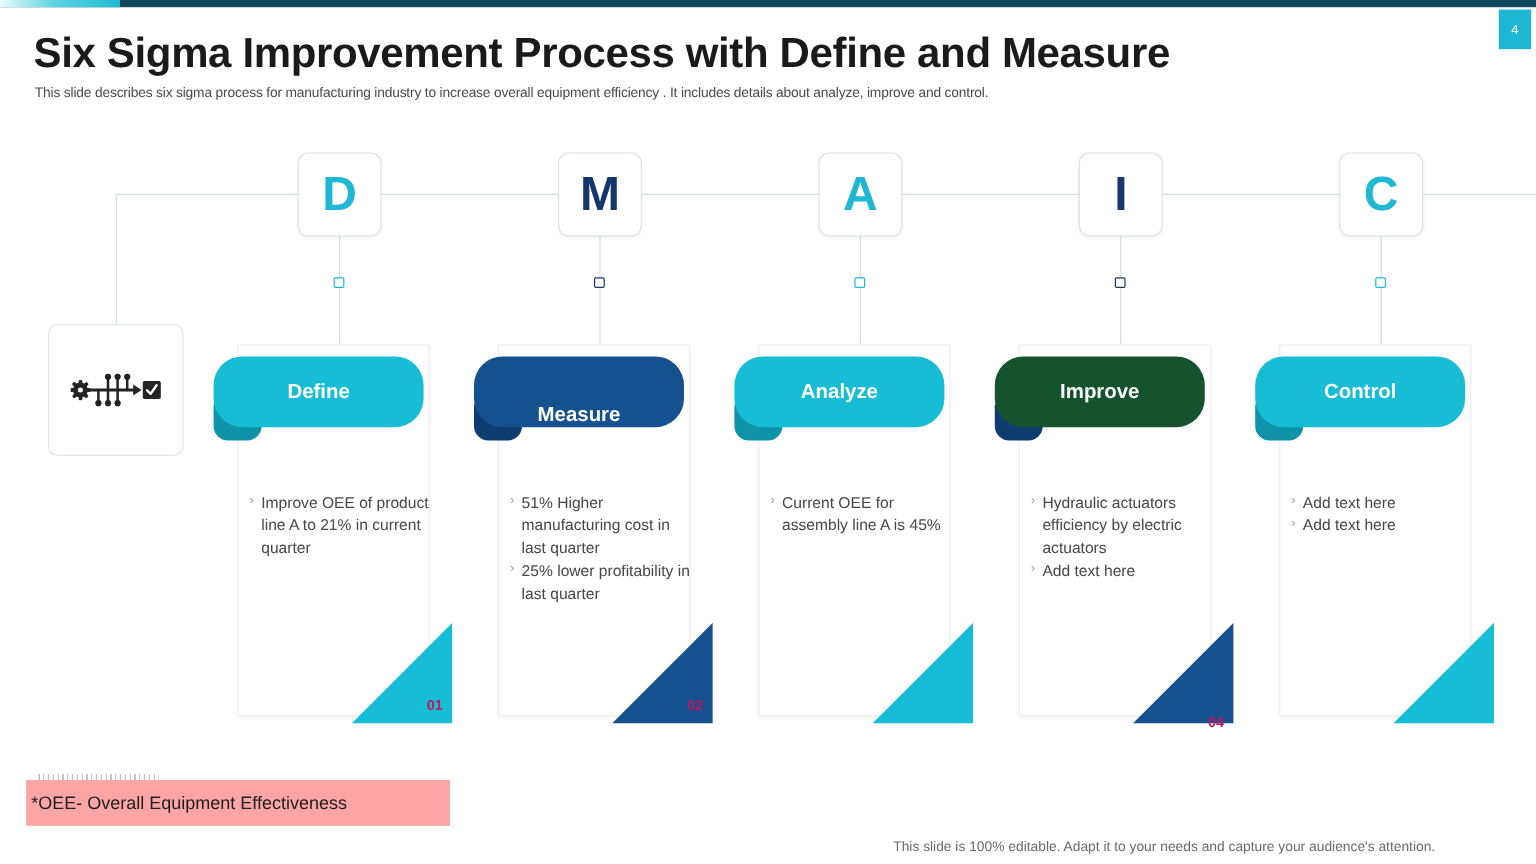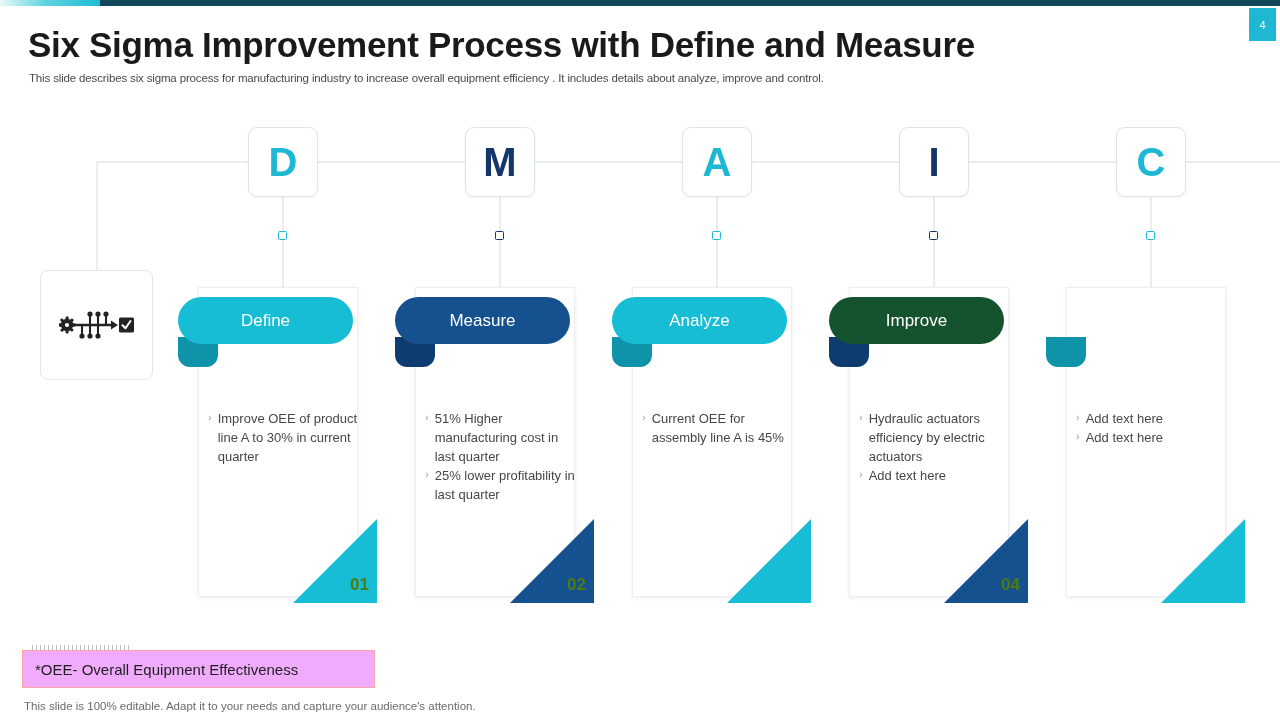--- a/index.html
+++ b/index.html
@@ -59,60 +59,60 @@
     display: flex; align-items: center; justify-content: center;
   }
 
   
   .card {
     position: absolute; top: 287px; width: 160px; height: 310px;
     background: #ffffff; border: 1px solid #eceff1;
     box-shadow: 0 1px 4px rgba(0,0,0,0.07);
   }
   .ribbon {
-    position: absolute; top: 297px; height: 47px; width: 175px;
+    position: absolute; top: 297px; height: 59px; width: 175px;
     border-radius: 24px; color: #ffffff;
-    font-size: 17px; font-weight: normal;
+    font-size: 17px; font-weight: bold;
     display: flex; align-items: center; justify-content: center;
     z-index: 4;
   }
   .ribbon-fold {
     position: absolute; width: 40px; height: 30px; top: 337px;
     border-radius: 0 0 12px 12px; z-index: 3;
   }
   .card-list {
     position: absolute; width: 150px; font-size: 13px; color: #474747;
     line-height: 1.47; z-index: 5;
   }
   .card-list .bullet-row { display: flex; gap: 6px; align-items: flex-start; }
   .card-list .chev { color: #9aa0a6; font-size: 11px; line-height: 1.62; flex: 0 0 auto; }
   .card-list .btxt { flex: 1 1 auto; }
 
   .corner-tri { position: absolute; width: 84px; height: 84px; z-index: 6; }
   .corner-num {
     position: absolute; width: 84px; height: 84px; z-index: 7;
-    color: #4d7c0f; font-size: 17px; font-weight: bold;
+    color: #be185d; font-size: 12px; font-weight: bold;
     display: flex; align-items: flex-end; justify-content: flex-end;
     padding: 0 8px 8px 0;
   }
 
   
   .footnote {
     position: absolute; left: 22px; top: 650px; width: 353px; height: 38px;
-    background: #f0abfc; border: 1px solid #fca5a5;
-    display: flex; align-items: center; padding-left: 12px;
+    background: #fca5a5; border: 4px solid #fca5a5;
+    display: flex; align-items: center; 
     font-size: 15px; color: #1f1f1f;
   }
   .footnote-hatch {
     position: absolute; left: 32px; top: 645px; width: 100px; height: 9px;
     background: repeating-linear-gradient(90deg, #b9c0c6 0 1px, transparent 1px 4px);
   }
   .bottom-note {
     position: absolute; left: 0; top: 700px; width: 1196px;
-    text-align: left; font-size: 11.5px; color: #6b6b6b; padding-left: 24px;
+    text-align: right; font-size: 11.5px; color: #6b6b6b; padding-left: 24px;
   }
 </style>
 </head>
 <body>
 
 <div id="slide">
 
   <div class="topbar">
     <div class="topbar-accent"></div>
   </div>
@@ -208,31 +208,31 @@
   </div>
 
   <div class="card" style="left:198px;"></div>
   <div class="ribbon-fold" style="left:178px;background:#0e93a8;"></div>
   <div class="ribbon" style="left:178px;background:#16bdd4;">
     <span>Define</span>
   </div>
   <div class="card-list" style="left:208px;top:409px;">
     <div class="bullet-row">
       <span class="chev">›</span>
-      <span class="btxt">Improve OEE of product line A to 30% in current quarter</span>
+      <span class="btxt">Improve OEE of product line A to 21% in current quarter</span>
     </div>
   </div>
   <svg class="corner-tri" style="left:293px;top:519px;">
     <polygon points="0,84 84,0 84,84" fill="#16bdd4"></polygon>
   </svg>
   <div class="corner-num" style="left:293px;top:519px;">01</div>
 
   <div class="card" style="left:415px;"></div>
   <div class="ribbon-fold" style="left:395px;background:#0e3c70;"></div>
-  <div class="ribbon" style="left:395px;background:#15508f;">
+  <div class="ribbon" style="left:395px;background:#15508f;align-items:flex-end;">
     <span>Measure</span>
   </div>
   <div class="card-list" style="left:425px;top:409px;">
     <div class="bullet-row">
       <span class="chev">›</span>
       <span class="btxt">51% Higher manufacturing cost in last quarter</span>
     </div>
     <div class="bullet-row">
       <span class="chev">›</span>
       <span class="btxt">25% lower profitability in last quarter</span>
@@ -269,24 +269,27 @@
       <span class="btxt">Hydraulic actuators efficiency by electric actuators</span>
     </div>
     <div class="bullet-row">
       <span class="chev">›</span>
       <span class="btxt">Add text here</span>
     </div>
   </div>
   <svg class="corner-tri" style="left:944px;top:519px;">
     <polygon points="0,84 84,0 84,84" fill="#15508f"></polygon>
   </svg>
-  <div class="corner-num" style="left:944px;top:519px;">04</div>
+  <div class="corner-num" style="left:944px;top:533px;">04</div>
 
   <div class="card" style="left:1066px;"></div>
   <div class="ribbon-fold" style="left:1046px;background:#0e93a8;"></div>
+  <div class="ribbon" style="left:1046px;background:#16bdd4;">
+    <span>Control</span>
+  </div>
   <div class="card-list" style="left:1076px;top:409px;">
     <div class="bullet-row">
       <span class="chev">›</span>
       <span class="btxt">Add text here</span>
     </div>
     <div class="bullet-row">
       <span class="chev">›</span>
       <span class="btxt">Add text here</span>
     </div>
   </div>

